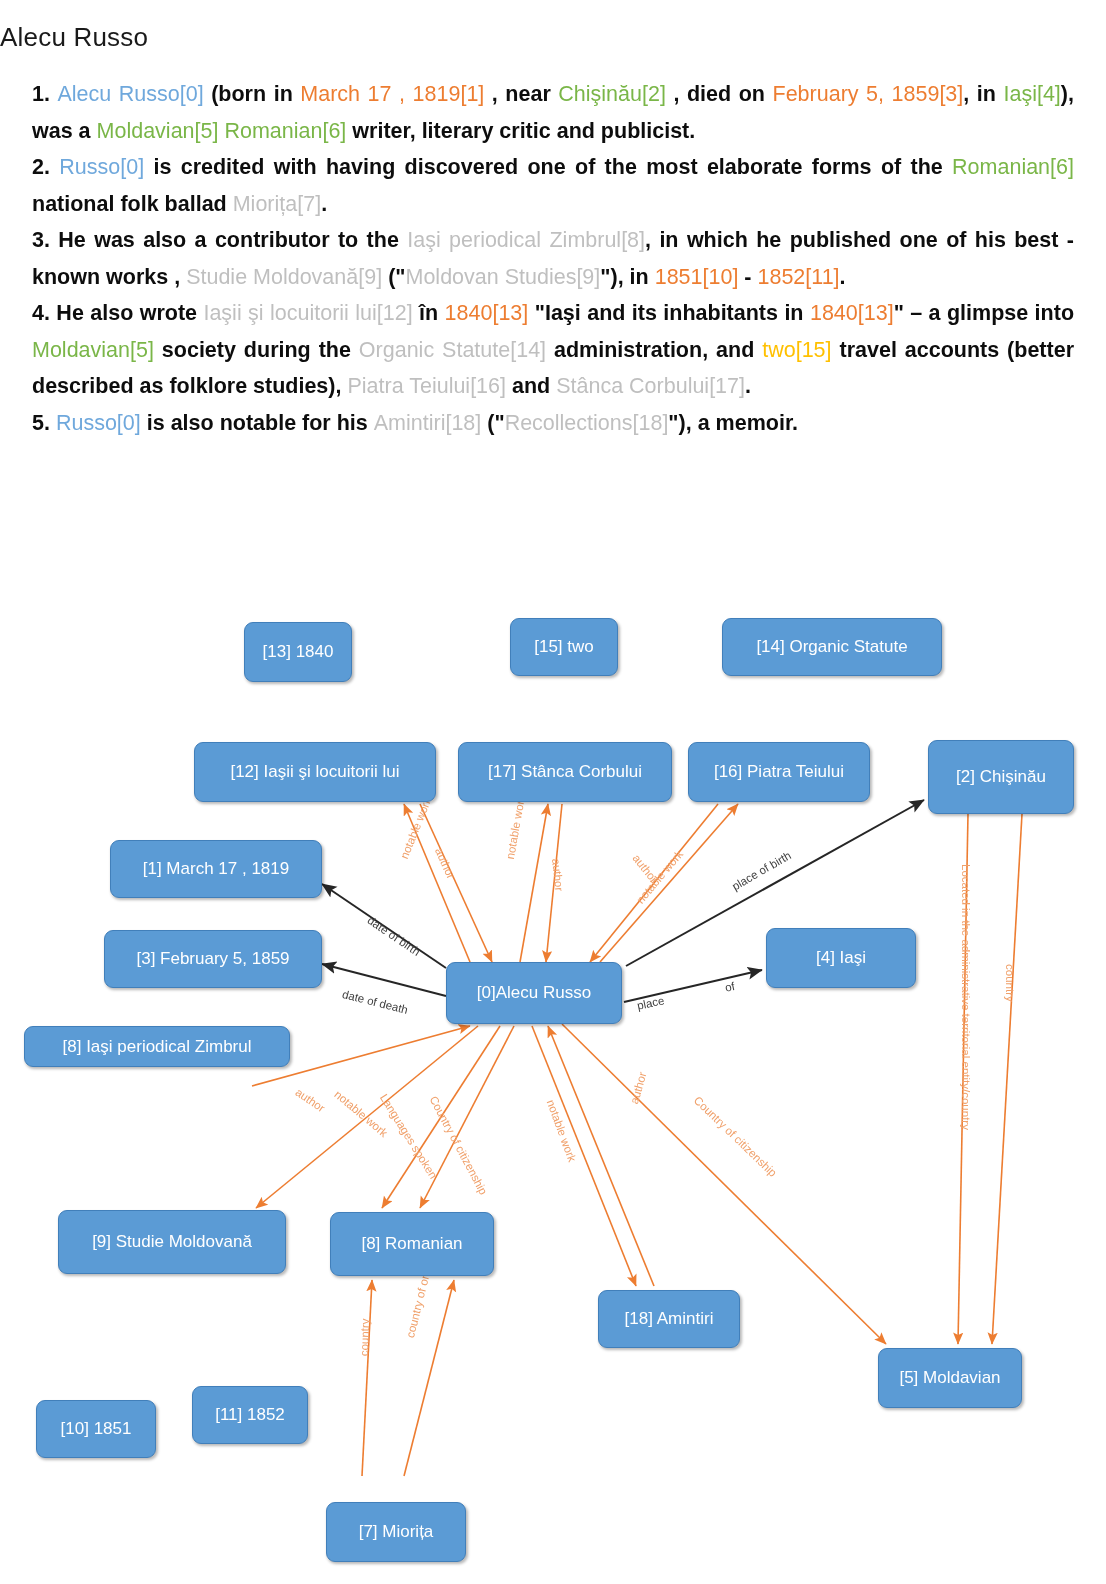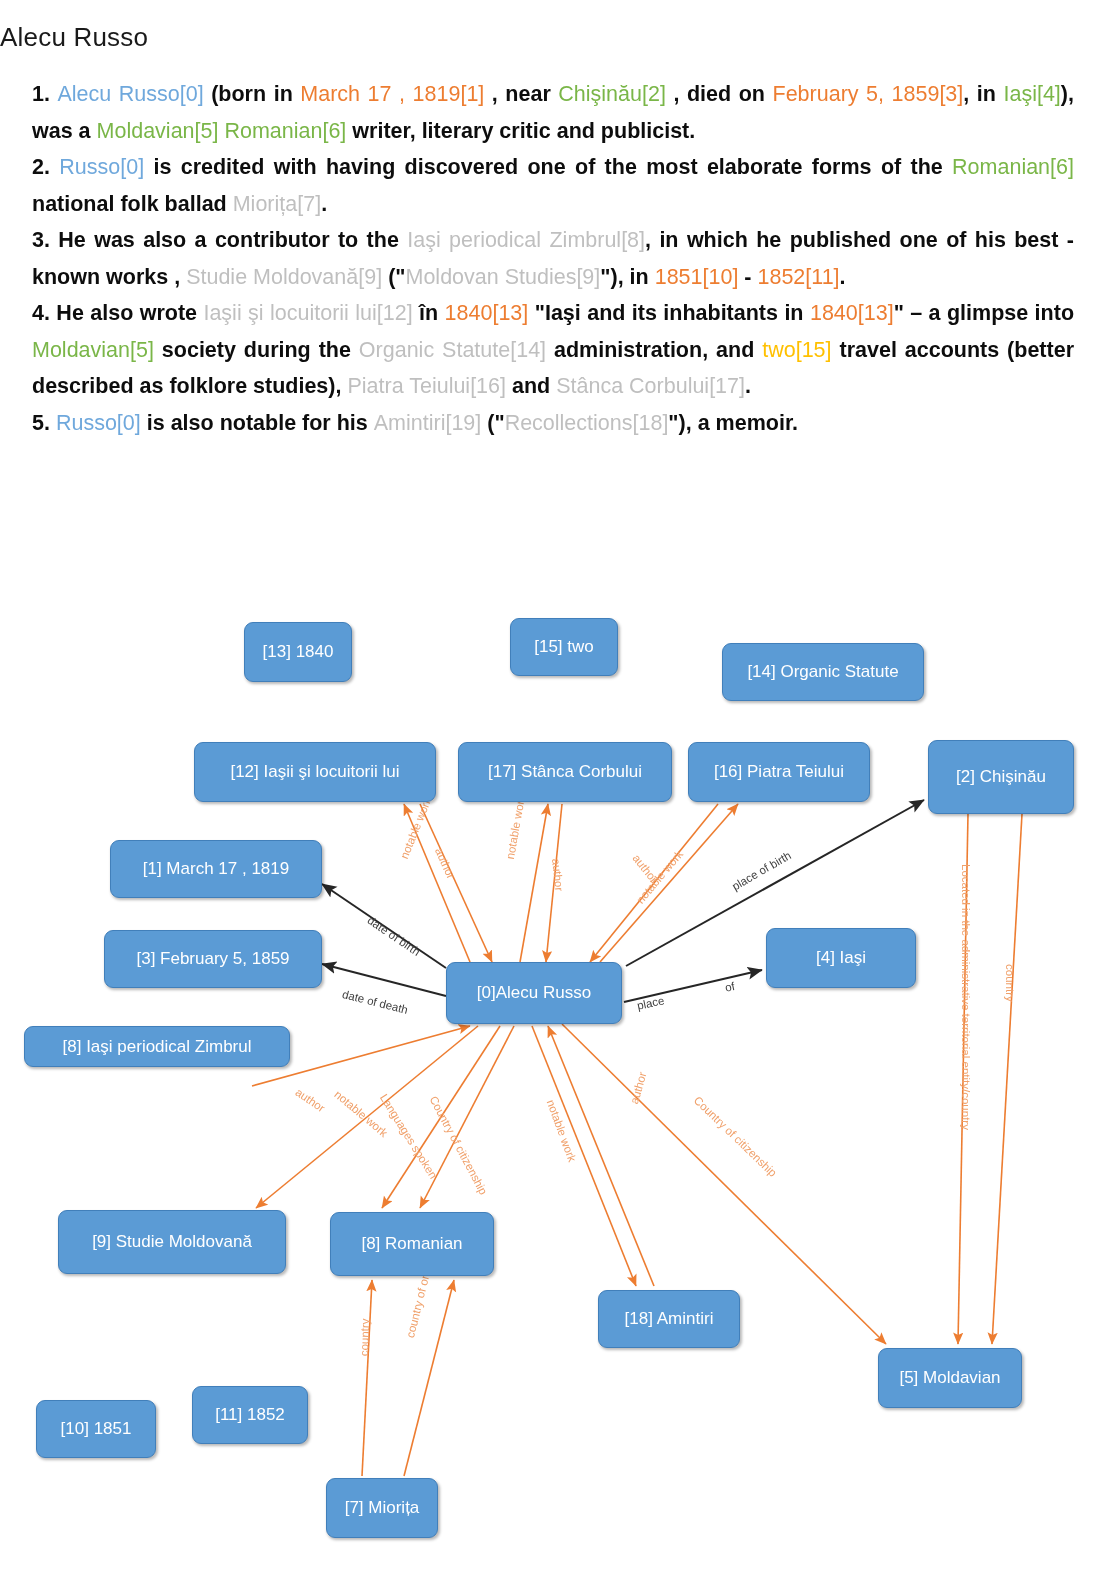--- a/index.html
+++ b/index.html
@@ -49,21 +49,21 @@
 </head>
 <body>
 
 <div id="page-title">Alecu Russo</div>
 
 <div id="text-block">
     <p><span class="num">1.</span> <span class="e-blue">Alecu Russo[0]</span><span class=""> (born in </span><span class="e-orange">March 17 , 1819[1]</span><span class=""> , near </span><span class="e-green">Chişinău[2]</span><span class=""> , died on </span><span class="e-orange">February 5, 1859[3]</span><span class="">, in </span><span class="e-green">Iaşi[4]</span><span class="">), was a </span><span class="e-green">Moldavian[5]</span><span class=""> </span><span class="e-green">Romanian[6]</span><span class=""> writer, literary critic and publicist.</span></p>
     <p><span class="num">2.</span> <span class="e-blue">Russo[0]</span><span class=""> is credited with having discovered one of the most elaborate forms of the </span><span class="e-green">Romanian[6]</span><span class=""> national folk ballad </span><span class="e-gray">Miorița[7]</span><span class="">.</span></p>
     <p><span class="num">3.</span> <span class="">He was also a contributor to the </span><span class="e-gray">Iaşi periodical Zimbrul[8]</span><span class="">, in which he published one of his best - known works , </span><span class="e-gray">Studie Moldovană[9]</span><span class=""> ("</span><span class="e-gray">Moldovan Studies[9]</span><span class="">"), in </span><span class="e-orange">1851[10]</span><span class=""> - </span><span class="e-orange">1852[11]</span><span class="">.</span></p>
     <p><span class="num">4.</span> <span class="">He also wrote </span><span class="e-gray">Iaşii şi locuitorii lui[12]</span><span class=""> în </span><span class="e-orange">1840[13]</span><span class=""> "Iaşi and its inhabitants in </span><span class="e-orange">1840[13]</span><span class="">" – a glimpse into </span><span class="e-green">Moldavian[5]</span><span class=""> society during the </span><span class="e-gray">Organic Statute[14]</span><span class=""> administration, and </span><span class="e-yellow">two[15]</span><span class=""> travel accounts (better described as folklore studies), </span><span class="e-gray">Piatra Teiului[16]</span><span class=""> and </span><span class="e-gray">Stânca Corbului[17]</span><span class="">.</span></p>
-    <p><span class="num">5.</span> <span class="e-blue">Russo[0]</span><span class=""> is also notable for his </span><span class="e-gray">Amintiri[19]</span><span class=""> ("</span><span class="e-gray">Recollections[18]</span><span class="">"), a memoir.</span></p>
+    <p><span class="num">5.</span> <span class="e-blue">Russo[0]</span><span class=""> is also notable for his </span><span class="e-gray">Amintiri[18]</span><span class=""> ("</span><span class="e-gray">Recollections[18]</span><span class="">"), a memoir.</span></p>
   </div>
 
 <div id="graph">
   <svg id="edges" viewBox="0 0 1106 988" preserveAspectRatio="none">
     <defs>
       <marker id="ah-o" markerWidth="9" markerHeight="9" refX="7.2" refY="3.2" orient="auto" markerUnits="strokeWidth">
         <path d="M0,0 L7.6,3.2 L0,6.4 L1.6,3.2 z" fill="#ED7D31"></path>
       </marker>
       <marker id="ah-d" markerWidth="9" markerHeight="9" refX="7.2" refY="3.2" orient="auto" markerUnits="strokeWidth">
         <path d="M0,0 L7.6,3.2 L0,6.4 L1.6,3.2 z" fill="#262626"></path>
@@ -113,31 +113,31 @@
       <div class="elabel orange" style="left: 628px; top: 506px; transform: rotate(-74deg);">author</div>
       <div class="elabel orange" style="left: 700px; top: 498px; transform: rotate(44deg);">Country of citizenship</div>
       <div class="elabel orange" style="left: 972px; top: 268px; transform: rotate(90deg);">Located in the administrative territorial entity/country</div>
       <div class="elabel orange" style="left: 1016px; top: 368px; transform: rotate(90deg);">country</div>
       <div class="elabel orange" style="left: 358px; top: 760px; transform: rotate(-88deg);">country</div>
       <div class="elabel orange" style="left: 404px; top: 740px; transform: rotate(-76deg);">country of origin</div>
     </div>
   <div id="nodes">
       <div class="node" style="left: 244px; top: 26px; width: 108px; height: 60px;">[13] 1840</div>
       <div class="node" style="left: 510px; top: 22px; width: 108px; height: 58px;">[15] two</div>
-      <div class="node" style="left: 722px; top: 22px; width: 202px; height: 58px; margin-top: 25px;">[14] Organic Statute</div>
+      <div class="node" style="left: 722px; top: 22px; width: 220px; height: 58px;">[14] Organic Statute</div>
       <div class="node" style="left: 194px; top: 146px; width: 242px; height: 60px;">[12] Iaşii şi locuitorii lui</div>
       <div class="node" style="left: 458px; top: 146px; width: 214px; height: 60px;">[17] Stânca Corbului</div>
       <div class="node" style="left: 688px; top: 146px; width: 182px; height: 60px;">[16] Piatra Teiului</div>
       <div class="node" style="left: 928px; top: 144px; width: 146px; height: 74px;">[2] Chişinău</div>
       <div class="node" style="left: 110px; top: 244px; width: 212px; height: 58px;">[1] March 17 , 1819</div>
       <div class="node" style="left: 104px; top: 334px; width: 218px; height: 58px;">[3] February 5, 1859</div>
       <div class="node" style="left: 766px; top: 332px; width: 150px; height: 60px;">[4] Iaşi</div>
       <div class="node" style="left: 446px; top: 366px; width: 176px; height: 62px;">[0]Alecu Russo</div>
       <div class="node" style="left: 24px; top: 430px; width: 266px; height: 41px;">[8] Iaşi periodical Zimbrul</div>
       <div class="node" style="left: 58px; top: 614px; width: 228px; height: 64px;">[9] Studie Moldovană</div>
       <div class="node" style="left: 330px; top: 616px; width: 164px; height: 64px;">[8] Romanian</div>
       <div class="node" style="left: 598px; top: 694px; width: 142px; height: 58px;">[18] Amintiri</div>
       <div class="node" style="left: 878px; top: 752px; width: 144px; height: 60px;">[5] Moldavian</div>
       <div class="node" style="left: 36px; top: 804px; width: 120px; height: 58px;">[10] 1851</div>
       <div class="node" style="left: 192px; top: 790px; width: 116px; height: 58px;">[11] 1852</div>
-      <div class="node" style="left: 326px; top: 882px; width: 112px; height: 60px;">[7] Miorița</div>
+      <div class="node" style="left: 326px; top: 906px; width: 140px; height: 60px;">[7] Miorița</div>
     </div>
 </div>
 
 </body></html>

